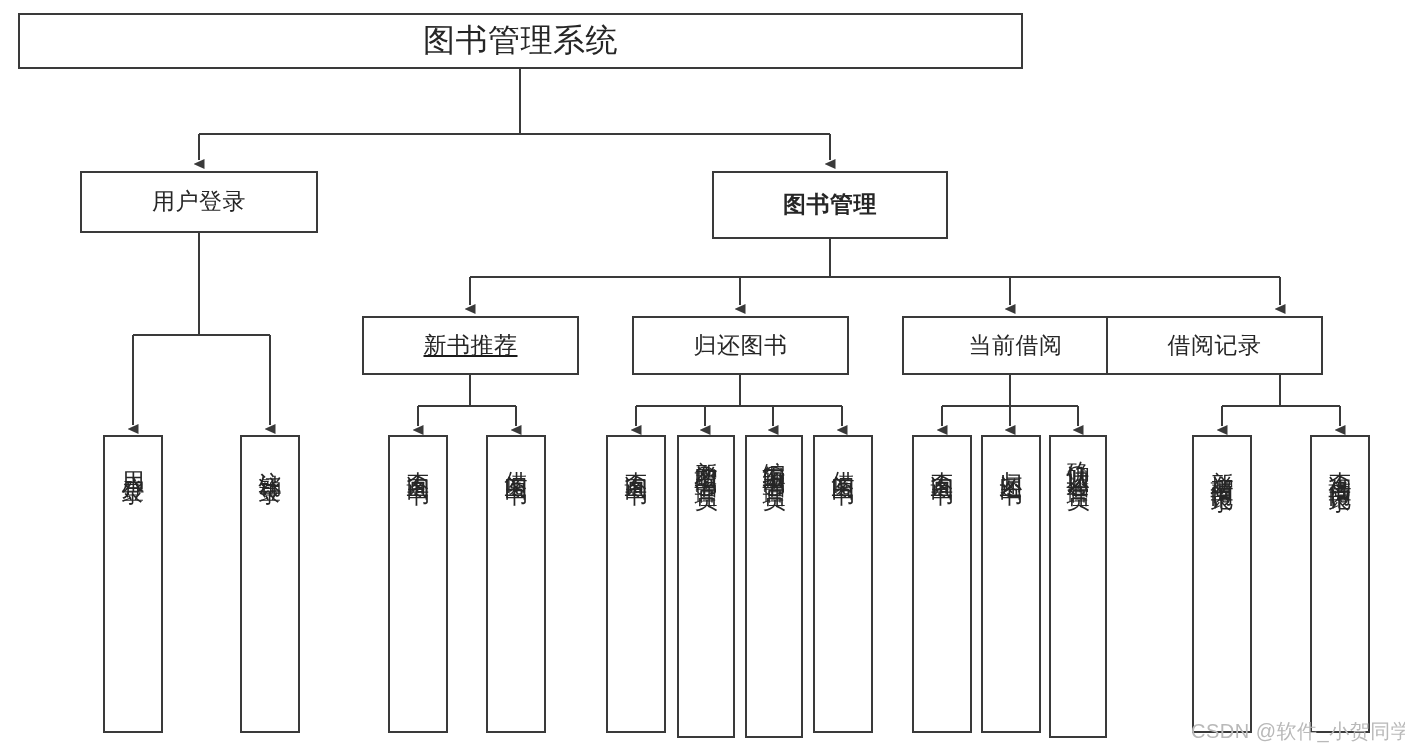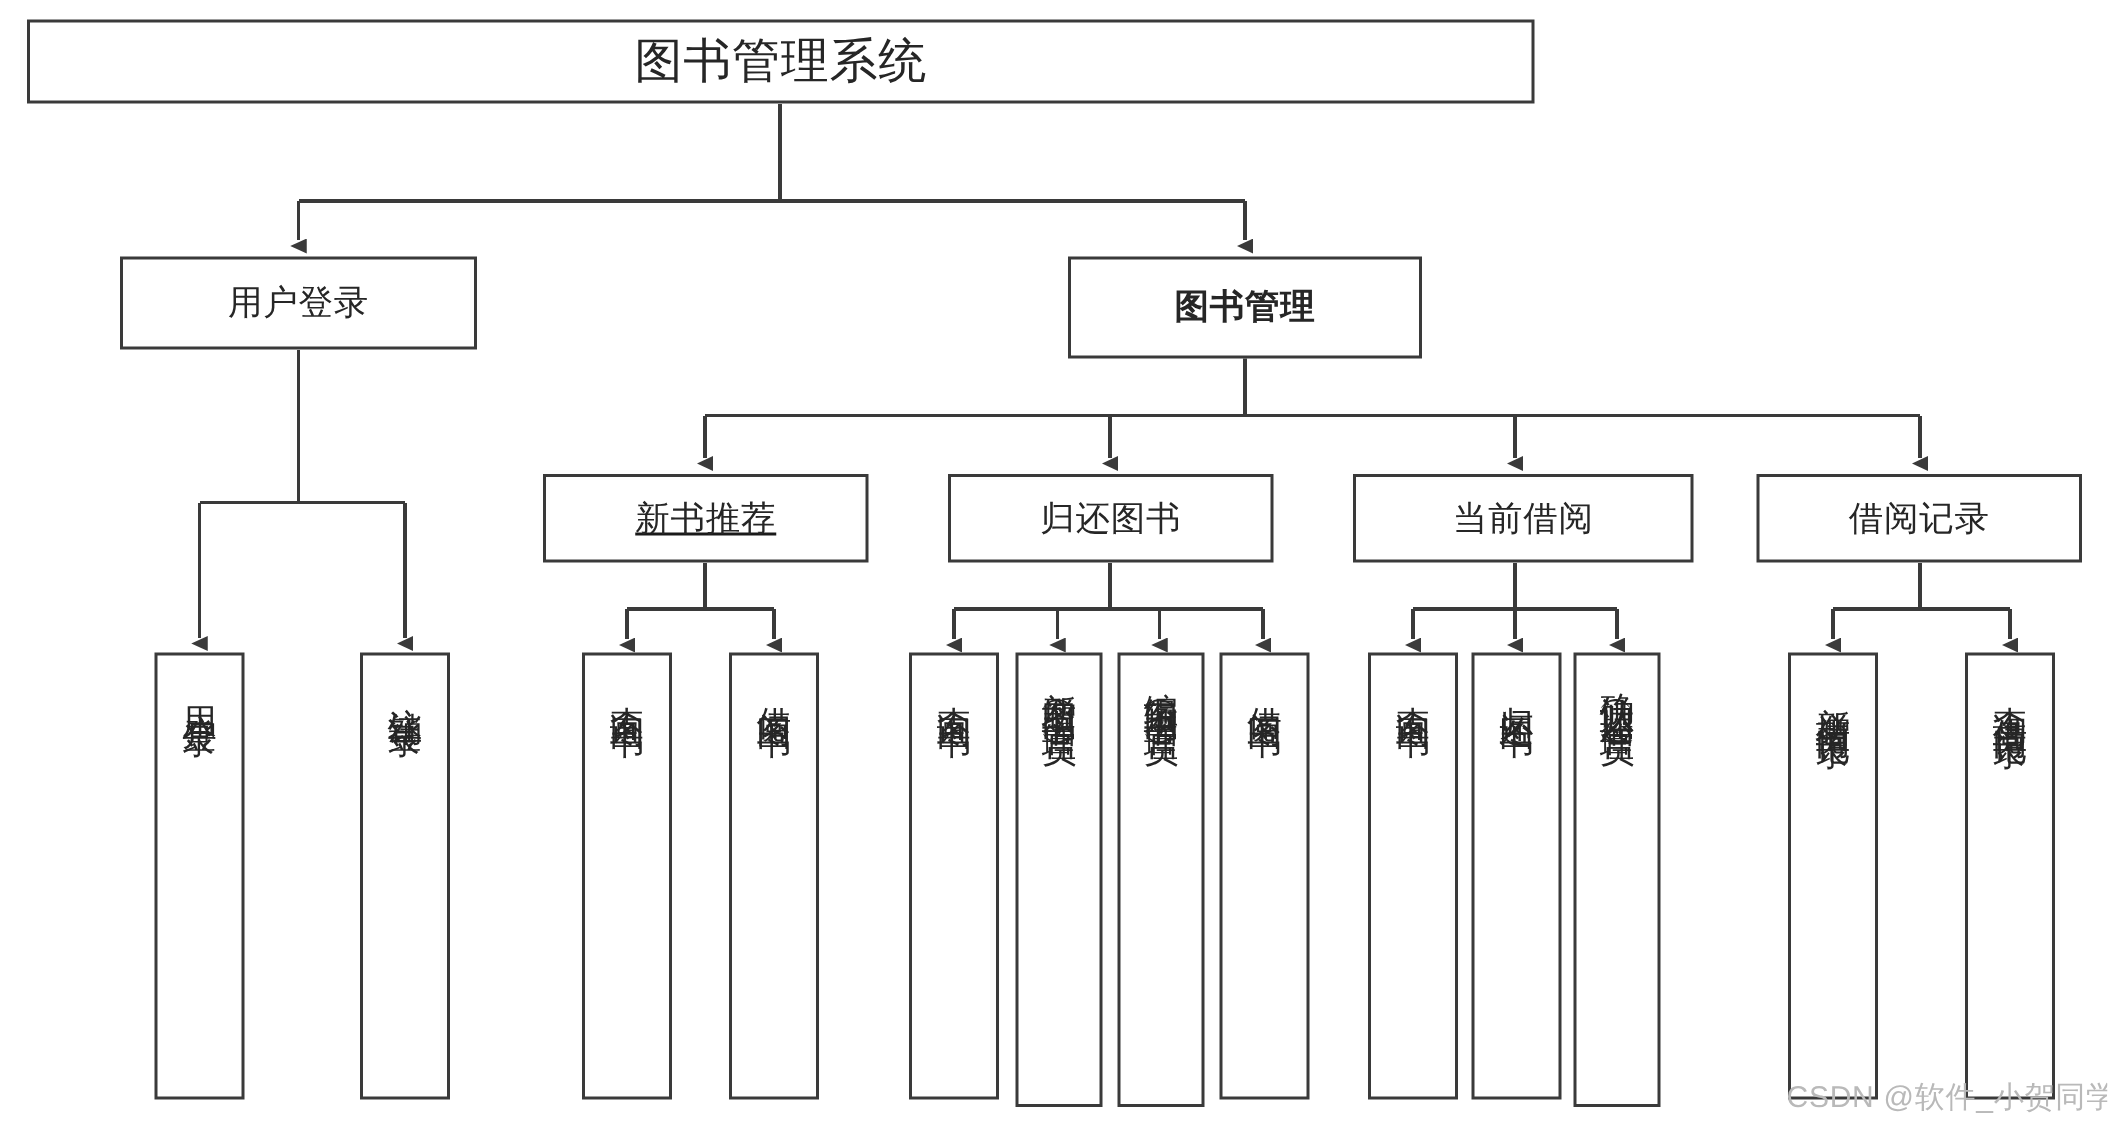--- a/index.html
+++ b/index.html
@@ -140,21 +140,21 @@
 
   <div class="node horiz" style="left:362px; top:316px; width:217px; height:59px;text-decoration:underline;">
     <span class="lbl">新书推荐</span>
   </div>
   <div class="node horiz" style="left:632px; top:316px; width:217px; height:59px;">
     <span class="lbl">归还图书</span>
   </div>
   <div class="node horiz" style="left:902px; top:316px; width:227px; height:59px;">
     <span class="lbl">当前借阅</span>
   </div>
-  <div class="node horiz" style="left:1171px; top:316px; width:217px; height:59px;">
+  <div class="node horiz" style="left:1106px; top:316px; width:217px; height:59px;">
     <span class="lbl">借阅记录</span>
   </div>
 
   <div class="node vert" style="left:103px; top:435px; width:60px; height:298px;">
     <span class="lbl">用户登录</span>
   </div>
   <div class="node vert" style="left:240px; top:435px; width:60px; height:298px;">
     <span class="lbl">注销登录</span>
   </div>
 

